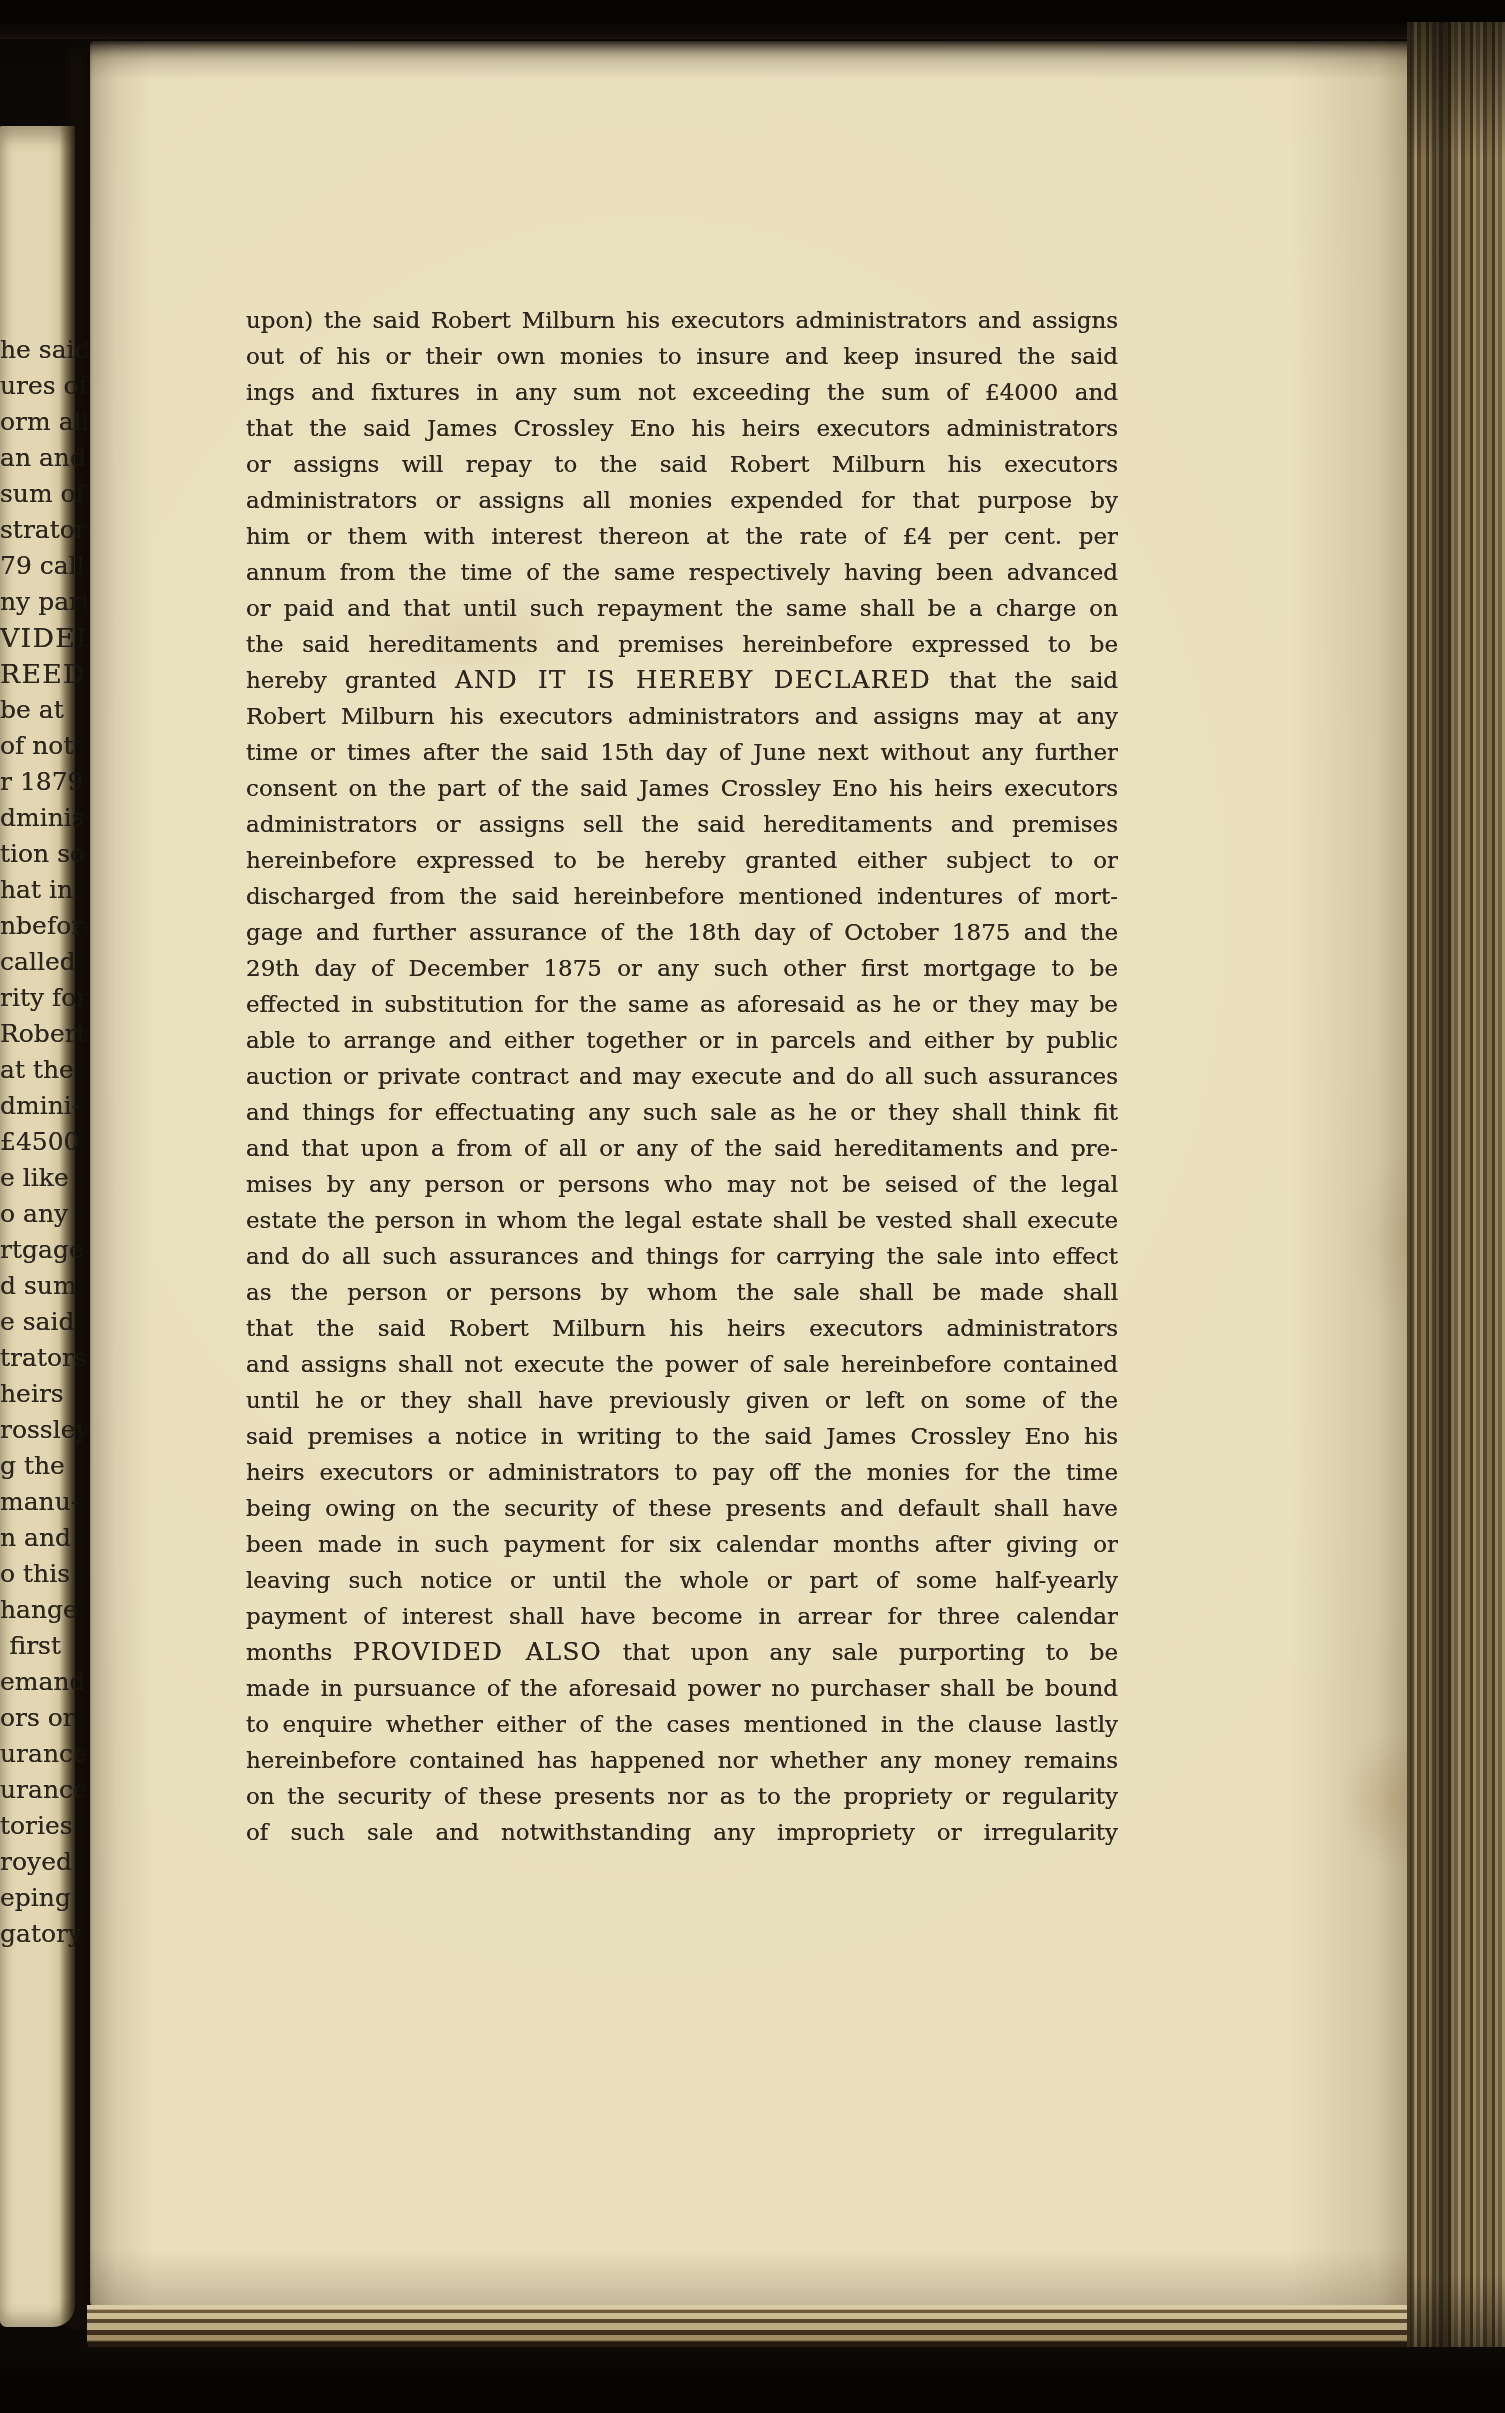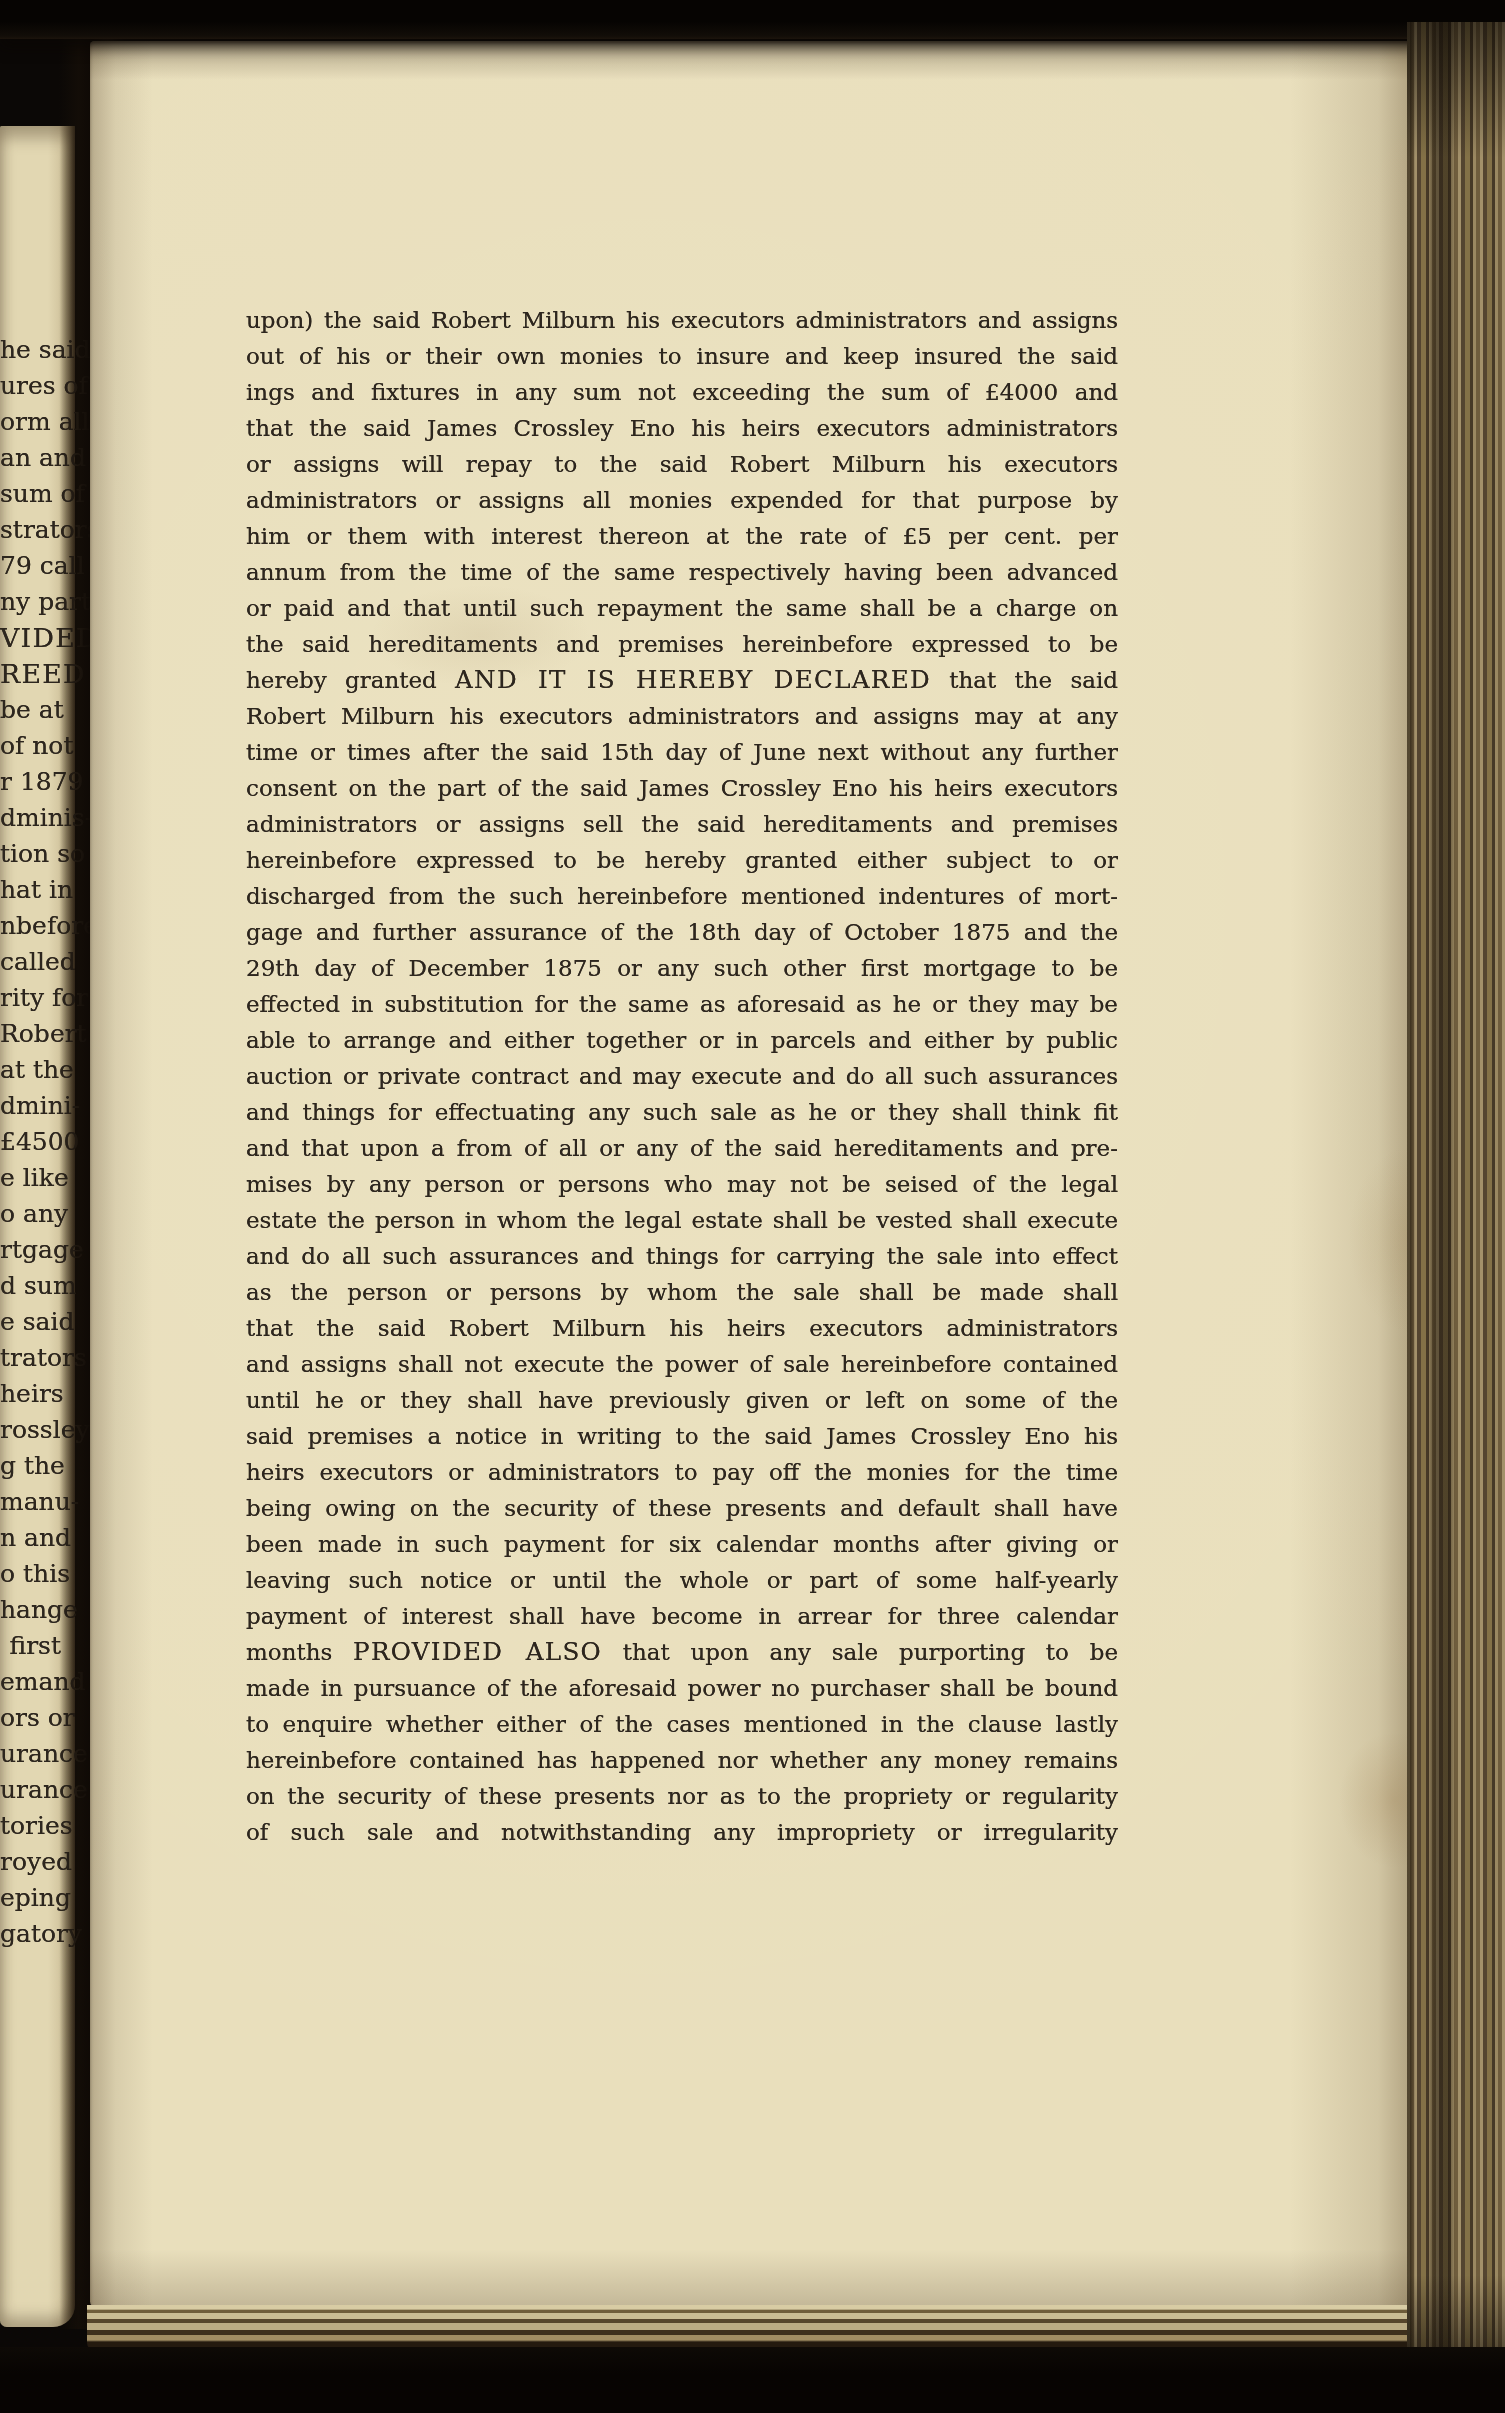--- a/index.html
+++ b/index.html
@@ -200,31 +200,31 @@
 
   <div class="page-number">5</div>
 
   <div class="body-text" id="body-lines">
       <div class="line">upon) the said Robert Milburn his executors administrators and assigns</div>
       <div class="line">out of his or their own monies to insure and keep insured the said</div>
       <div class="line">ings and fixtures in any sum not exceeding the sum of £4000 and</div>
       <div class="line">that the said James Crossley Eno his heirs executors administrators</div>
       <div class="line">or assigns will repay to the said Robert Milburn his executors</div>
       <div class="line">administrators or assigns all monies expended for that purpose by</div>
-      <div class="line">him or them with interest thereon at the rate of £5 per cent. per</div>
+      <div class="line">him or them with interest thereon at the rate of £4 per cent. per</div>
       <div class="line">annum from the time of the same respectively having been advanced</div>
       <div class="line">or paid and that until such repayment the same shall be a charge on</div>
       <div class="line">the said hereditaments and premises hereinbefore expressed to be</div>
       <div class="line">hereby granted <span class="caps">AND IT IS HEREBY DECLARED</span> that the said</div>
       <div class="line">Robert Milburn his executors administrators and assigns may at any</div>
       <div class="line">time or times after the said 15th day of June next without any further</div>
       <div class="line">consent on the part of the said James Crossley Eno his heirs executors</div>
       <div class="line">administrators or assigns sell the said hereditaments and premises</div>
       <div class="line">hereinbefore expressed to be hereby granted either subject to or</div>
-      <div class="line">discharged from the such hereinbefore mentioned indentures of mort-</div>
+      <div class="line">discharged from the said hereinbefore mentioned indentures of mort-</div>
       <div class="line">gage and further assurance of the 18th day of October 1875 and the</div>
       <div class="line">29th day of December 1875 or any such other first mortgage to be</div>
       <div class="line">effected in substitution for the same as aforesaid as he or they may be</div>
       <div class="line">able to arrange and either together or in parcels and either by public</div>
       <div class="line">auction or private contract and may execute and do all such assurances</div>
       <div class="line">and things for effectuating any such sale as he or they shall think fit</div>
       <div class="line">and that upon a from of all or any of the said hereditaments and pre-</div>
       <div class="line">mises by any person or persons who may not be seised of the legal</div>
       <div class="line">estate the person in whom the legal estate shall be vested shall execute</div>
       <div class="line">and do all such assurances and things for carrying the sale into effect</div>

